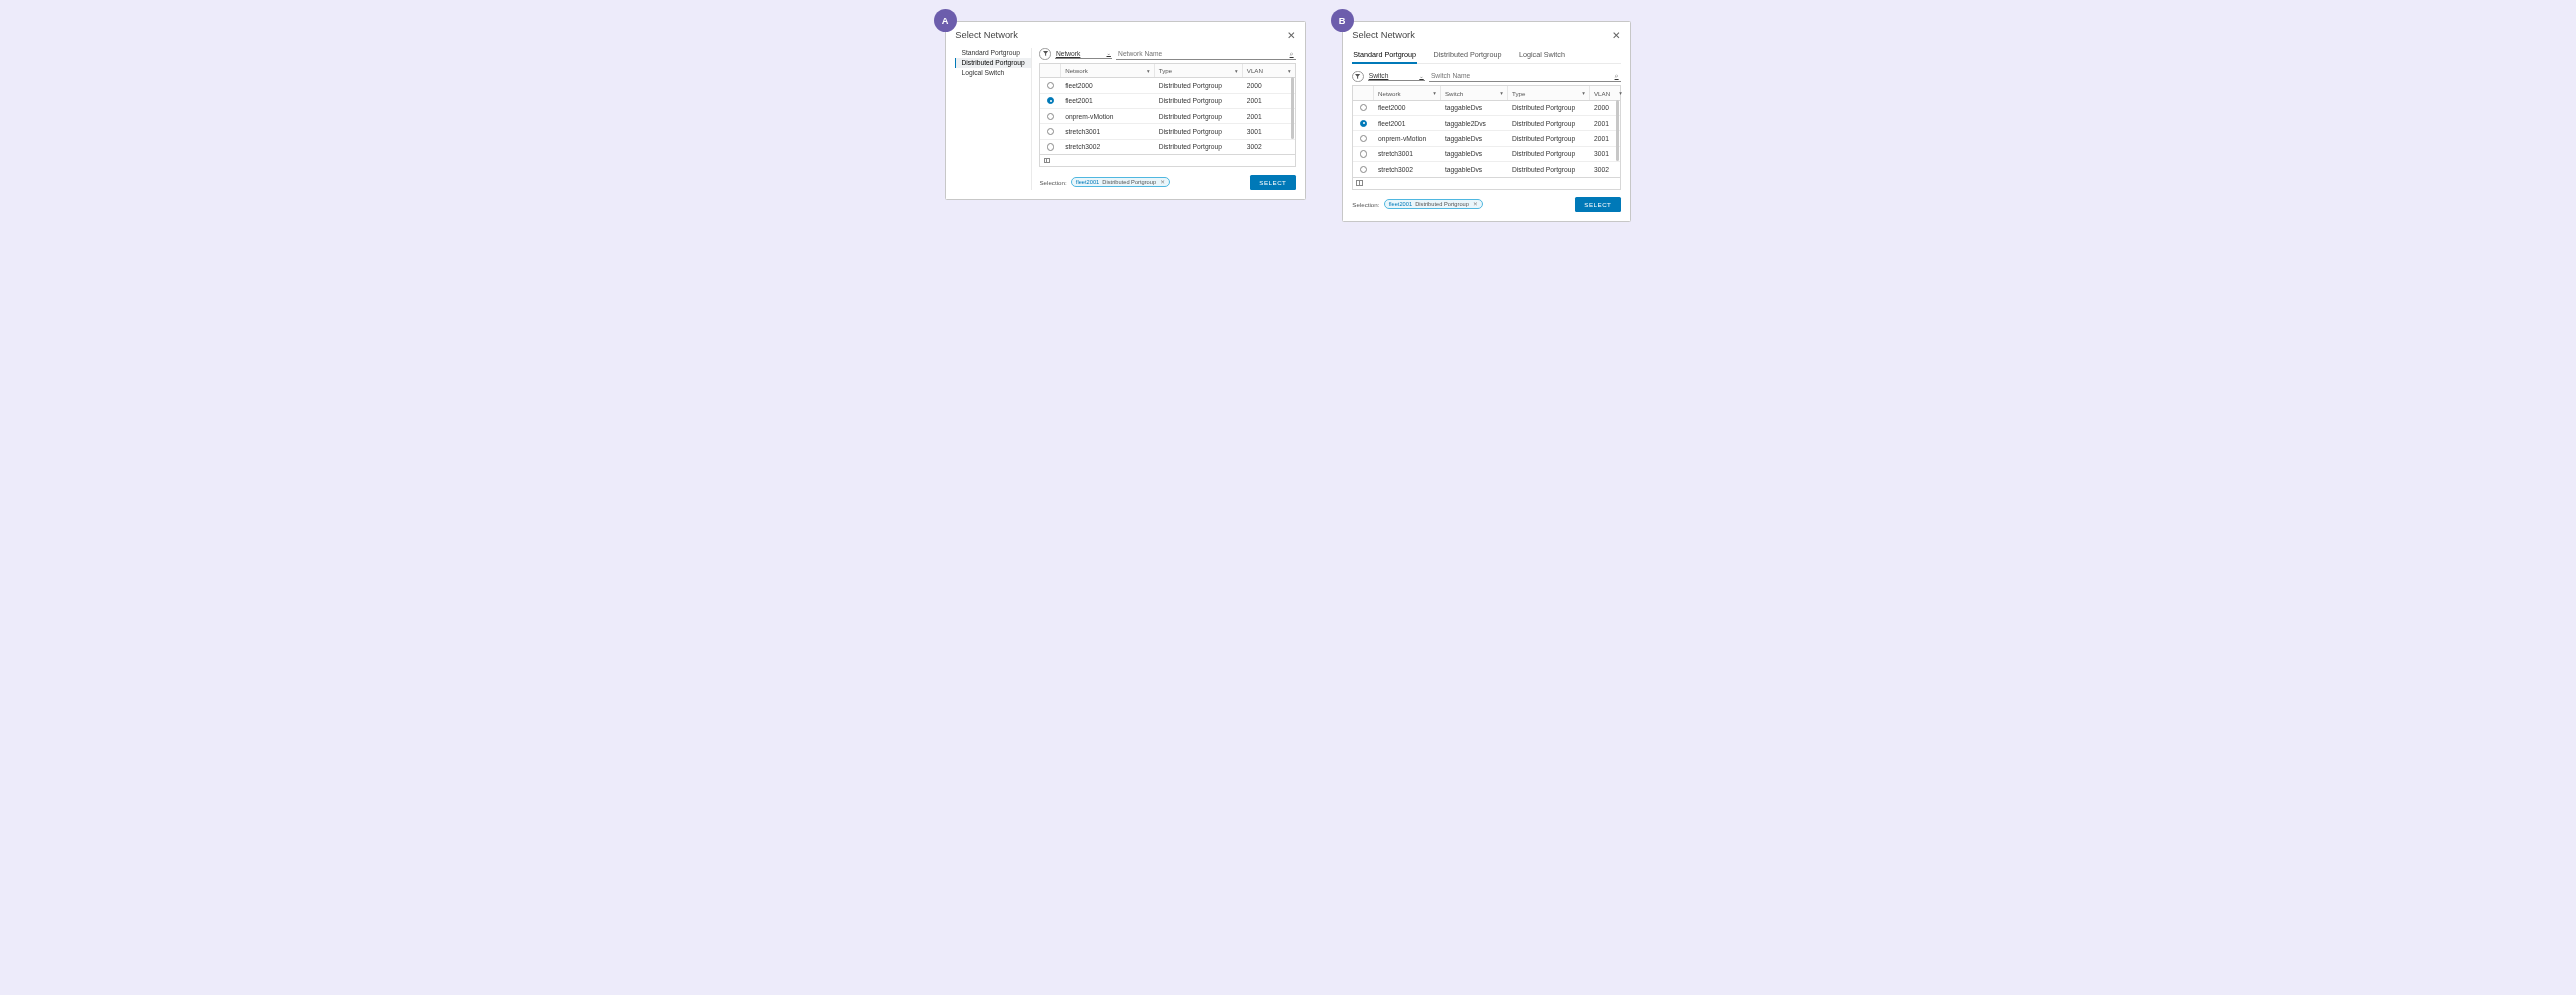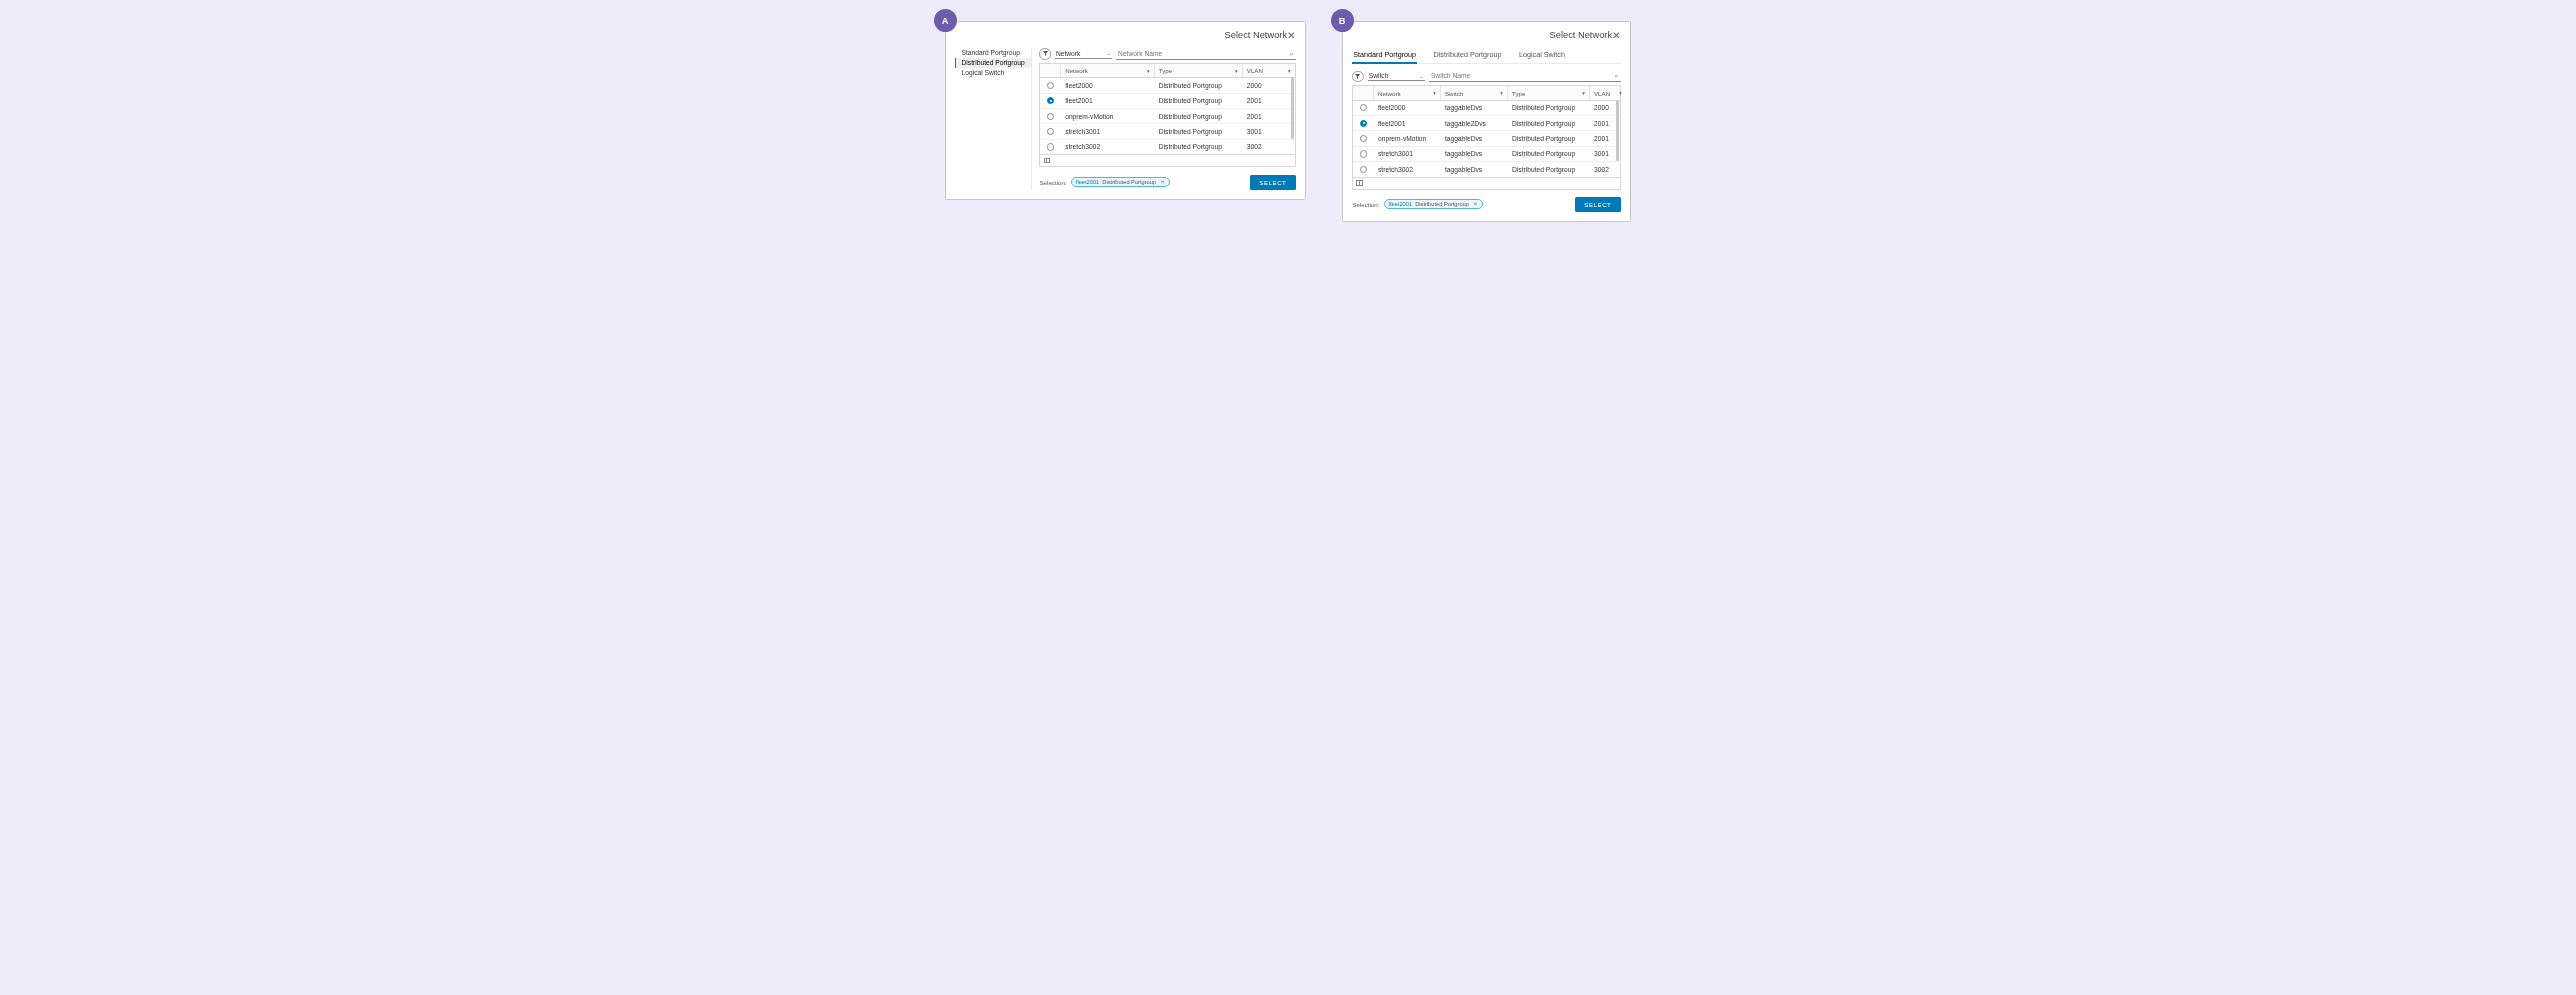--- a/index.html
+++ b/index.html
@@ -28,21 +28,21 @@
     z-index: 10;
   }
   .panel {
     background: #fff;
     border: 0.5px solid #c7c7c7;
     border-radius: 1.5px;
     width: 361px;
     padding: 7.2px 9.3px 9.3px 9.3px;
   }
   .title-row {
-    display: flex; justify-content: flex-end; align-items: center;
+    display: flex; justify-content: space-between; align-items: center;
     margin-bottom: 7.2px;
   }
   .title { font-size: 9.3px; color: #444; font-weight: 400; }
   .close-x { font-size: 10.3px; color: #666; cursor: pointer; }
 
   
   .content-a { display: flex; gap: 7.2px; }
   .sidebar { width: 77px; flex-shrink: 0; border-right: 0.5px solid #eaeaea; }
   .side-item {
     padding: 1.5px 4.1px 1.5px 5.2px;
@@ -60,21 +60,21 @@
   
   .tabs { display: flex; gap: 15.5px; border-bottom: 0.5px solid #eaeaea; margin-bottom: 6.2px; }
   .tab { padding: 2.1px 1px 4.1px 1px; font-size: 7.2px; color: #555; cursor: pointer; position: relative; }
   .tab.active { color: #000; }
   .tab.active::after {
     content: ""; position: absolute; left: 0; right: 0; bottom: -0.5px;
     height: 1.5px; background: #0079b8;
   }
 
   
-  .filter-bar { display: flex; align-items: center; gap: 4.1px; margin-bottom: 3.1px; }
+  .filter-bar { display: flex; align-items: center; gap: 4.1px; margin-bottom: 3.1px; text-decoration: underline; }
   .filter-btn {
     width: 11.3px; height: 11.3px; border: 0.5px solid #999; border-radius: 50%;
     display: flex; align-items: center; justify-content: center; color: #555;
     font-size: 5.2px; flex-shrink: 0;
   }
   .select-box {
     display:flex; align-items:center; justify-content:space-between;
     border-bottom:0.5px solid #888; padding:1px 1px; min-width:57px; cursor:pointer;
   }
   .select-box span.caret { font-size:5.2px; color:#555; }

